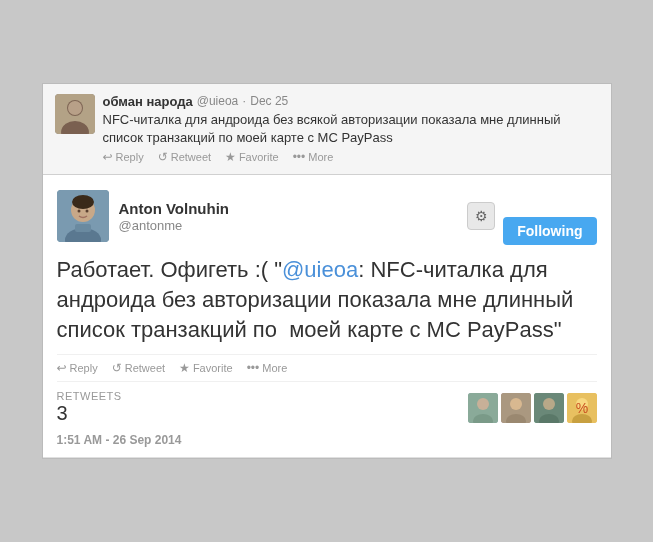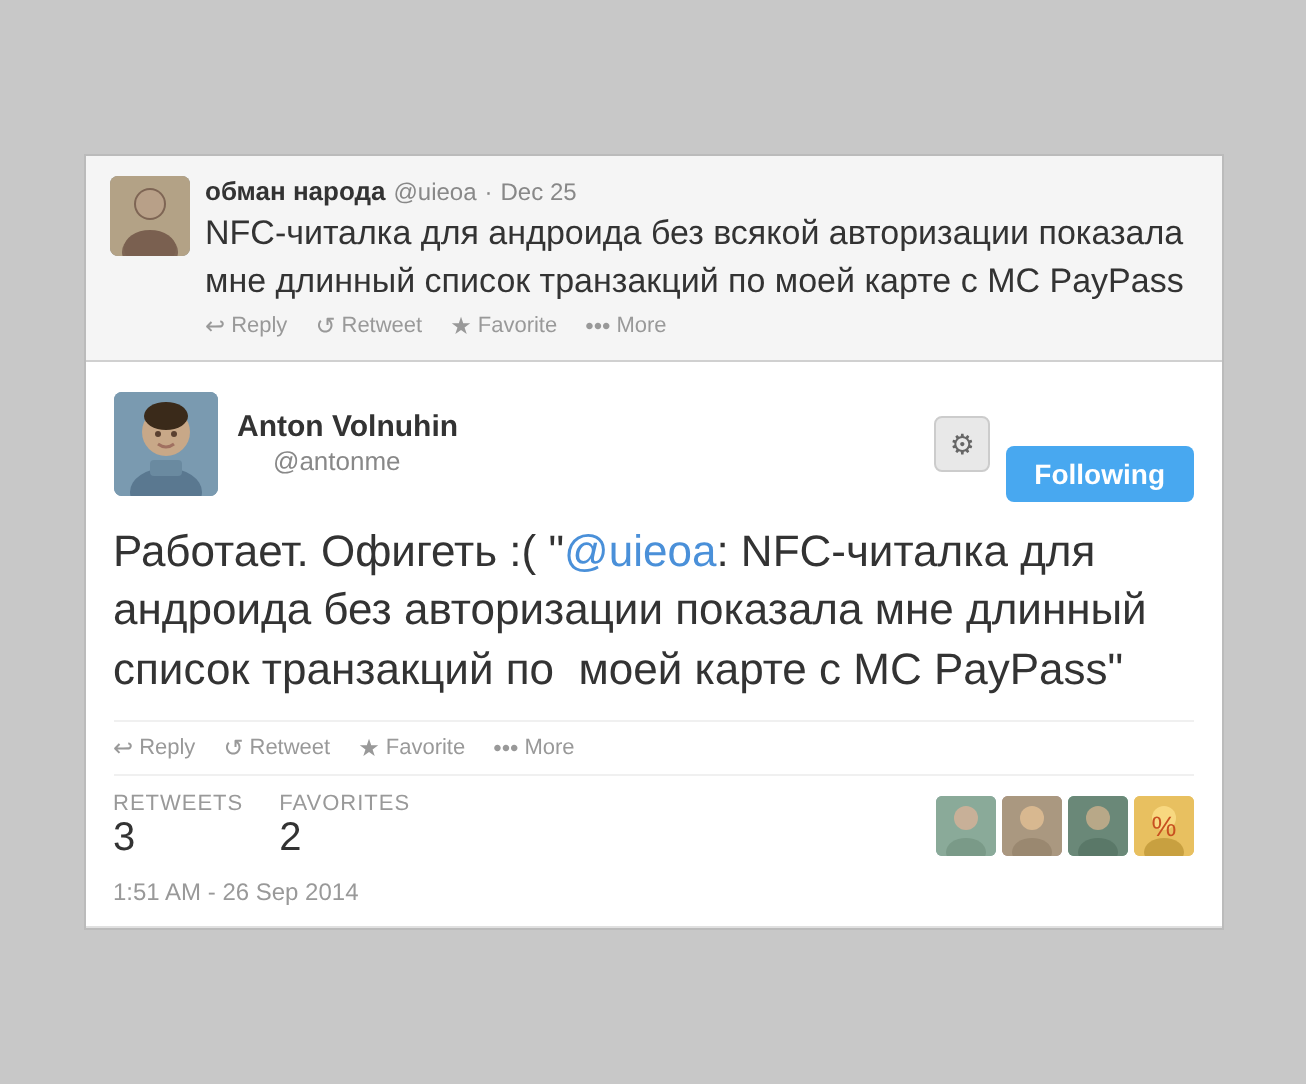--- a/index.html
+++ b/index.html
@@ -57,21 +57,21 @@
     }
     .dot {
       font-size: 12px;
       color: #888;
     }
     .date {
       font-size: 12px;
       color: #888;
     }
     .tweet-text {
-      font-size: 17px;
+      font-size: 13px;
       color: #333;
       line-height: 1.4;
       margin-bottom: 3px;
     }
     .tweet-actions {
       display: flex;
       gap: 14px;
       align-items: center;
     }
     .action-item {
@@ -114,21 +114,20 @@
     }
     .user-name-large {
       font-weight: bold;
       font-size: 15px;
       color: #333;
       line-height: 1.2;
     }
     .user-handle-large {
       font-size: 13px;
       color: #888;
-      margin-left: 18px;
     }
     .header-right {
       display: flex;
       align-items: center;
       gap: 8px;
       margin-left: auto;
     }
     .gear-btn {
       width: 28px;
       height: 28px;
@@ -201,20 +200,21 @@
     .mini-avatar {
       width: 30px;
       height: 30px;
       border-radius: 3px;
       overflow: hidden;
       flex-shrink: 0;
     }
     .timestamp-row {
       font-size: 12px;
       color: #999;
+      font-weight: bold;
     }
     
     .mini-av1 { background: #8aa; }
     .mini-av2 { background: #a88; }
     .mini-av3 { background: #6a8; }
     .mini-av4 { background: #e8c060; }
   </style>
 </head>
 <body>
 
@@ -314,24 +314,20 @@
         <span class="action-icon">•••</span>
         <span>More</span>
       </span>
     </div>
 
     <div class="stats-row">
       <div class="stat-block">
         <span class="stat-label">RETWEETS</span>
         <span class="stat-number">3</span>
       </div>
-      <div class="stat-block">
-        <span class="stat-label">FAVORITES</span>
-        <span class="stat-number">2</span>
-      </div>
       <div class="avatars-row">
         <div class="mini-avatar mini-av1">
           <svg viewBox="0 0 30 30" xmlns="http://www.w3.org/2000/svg">
             <rect width="30" height="30" fill="#8aaa99"></rect>
             <circle cx="15" cy="11" r="6" fill="#c8b098"></circle>
             <ellipse cx="15" cy="28" rx="10" ry="7" fill="#7a9a88"></ellipse>
           </svg>
         </div>
         <div class="mini-avatar mini-av2">
           <svg viewBox="0 0 30 30" xmlns="http://www.w3.org/2000/svg">

